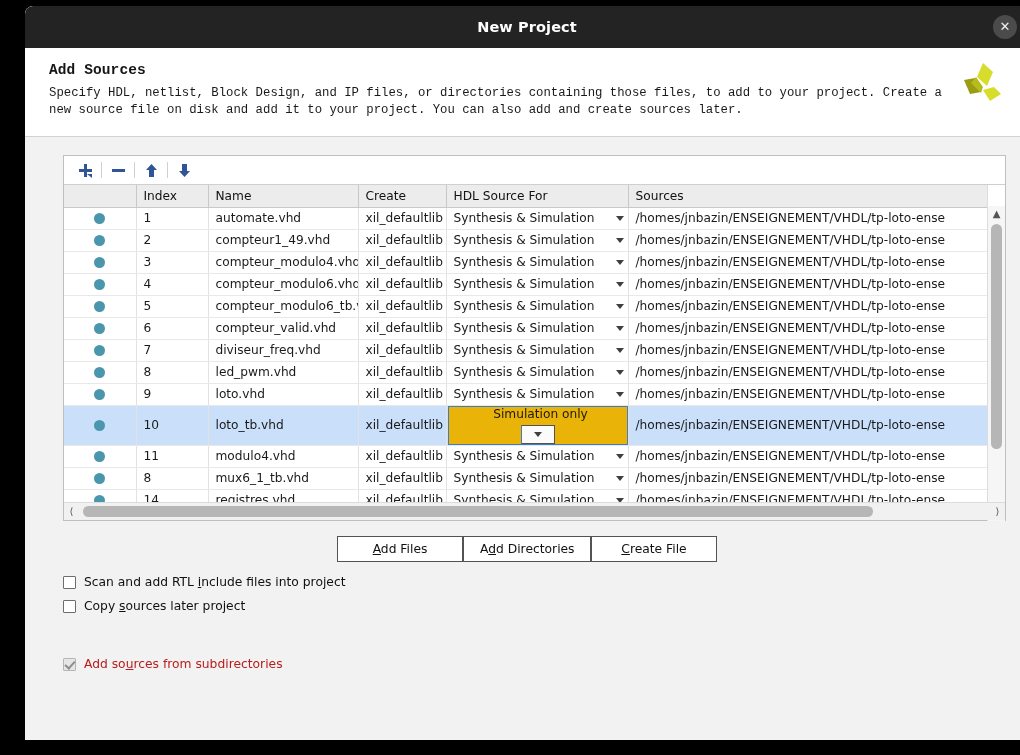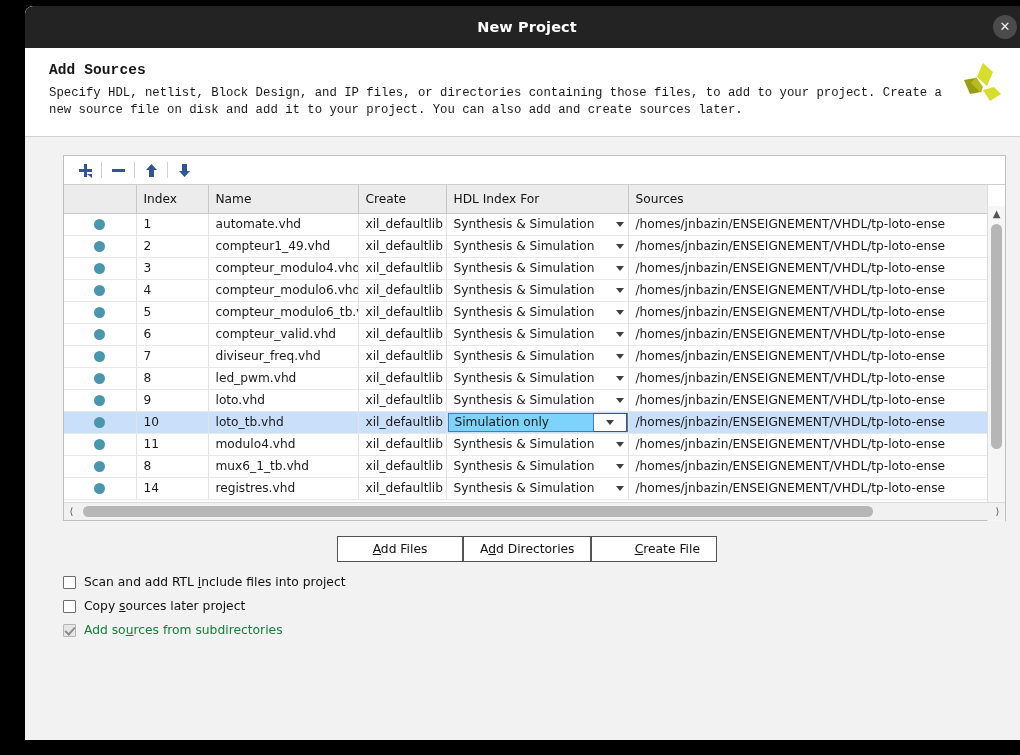--- a/index.html
+++ b/index.html
@@ -153,21 +153,21 @@
     font-size: 12.2px;
     color: #1a1a1a;
   }
   .grid th {
     background: #ececec;
     border-right: 1px solid #c8c8c8;
     border-bottom: 1px solid #c8c8c8;
     text-align: left;
     font-weight: normal;
     font-size: 12.2px;
-    height: 28px;
+    height: 22px;
     padding: 0 0 0 7px;
     color: #111;
     box-sizing: border-box;
   }
   .grid th.c-dot { padding-left: 0; }
   .grid td {
     border-right: 1px solid #e2e2e2;
     border-bottom: 1px solid #e8e8e8;
     height: 22px;
     padding: 0 0 0 7px;
@@ -207,26 +207,27 @@
     border-right: 4px solid transparent;
     border-top: 5px solid #3f3f3f;
     margin-left: 6px;
     flex: none;
   }
   
   td.hdl-editing { padding: 0; }
   .combo-editor {
     display: flex;
     align-items: center;
-    height: 19px;
+    height: 39px;
     margin: 0px 0 0 1px;
     border: 1px solid #3f7cc4;
-    background: #7dd3fc;
+    background: #eab308;
     box-sizing: border-box;
     width: 180px;
+    flex-direction: column;
   }
   .combo-editor .txt {
     flex: 1;
     padding-left: 6px;
     font-size: 12.2px;
     color: #1a1a1a;
   }
   .combo-editor .btn {
     width: 20px;
     height: 19px;
@@ -323,21 +324,21 @@
     height: 26px;
     padding: 0 16px;
     cursor: pointer;
     font-family: "DejaVu Sans", "Liberation Sans", sans-serif;
     line-height: 24px;
     box-sizing: border-box;
     white-space: nowrap;
   }
   .btn.wide-1 { width: 126px; }
   .btn.wide-2 { width: 128px; }
-  .btn.wide-3 { width: 126px; text-align: right; }
+  .btn.wide-3 { width: 126px; }
   u.mn { text-decoration: underline; }
 
   
   .opts {
     position: absolute;
     left: 38px;
     top: 433px;
   }
   .opt-row {
     display: flex;
@@ -366,21 +367,21 @@
     content: "";
     position: absolute;
     left: 3px;
     top: 0px;
     width: 4px;
     height: 8px;
     border: solid #8d8d8d;
     border-width: 0 2px 2px 0;
     transform: rotate(42deg);
   }
-  .opt-row.disabled { color: #15803d; }
+  .opt-row.disabled { color: #b91c1c; margin-top: 34px; }
 </style>
 </head>
 <body>
 
 <div id="dialog">
 
   <div class="titlebar">
     <div class="titlebar-text">New Project</div>
     <div class="close-btn">✕</div>
   </div>
@@ -432,21 +433,21 @@
       </div>
 
       <div class="grid-wrap">
         <table class="grid">
           <thead>
             <tr>
               <th class="c-dot col-dot"></th>
               <th class="col-index">Index</th>
               <th class="col-name">Name</th>
               <th class="col-lib">Create</th>
-              <th class="col-hdl">HDL Index For</th>
+              <th class="col-hdl">HDL Source For</th>
               <th class="col-loc">Sources</th>
             </tr>
           </thead>
           <tbody id="grid-body">
               <tr>
                 <td class="c-dot col-dot">
                   <div class="dot" style="background: rgb(74, 150, 172);"></div>
                 </td>
                 <td class="col-index">1</td>
                 <td class="col-name">automate.vhd</td>

